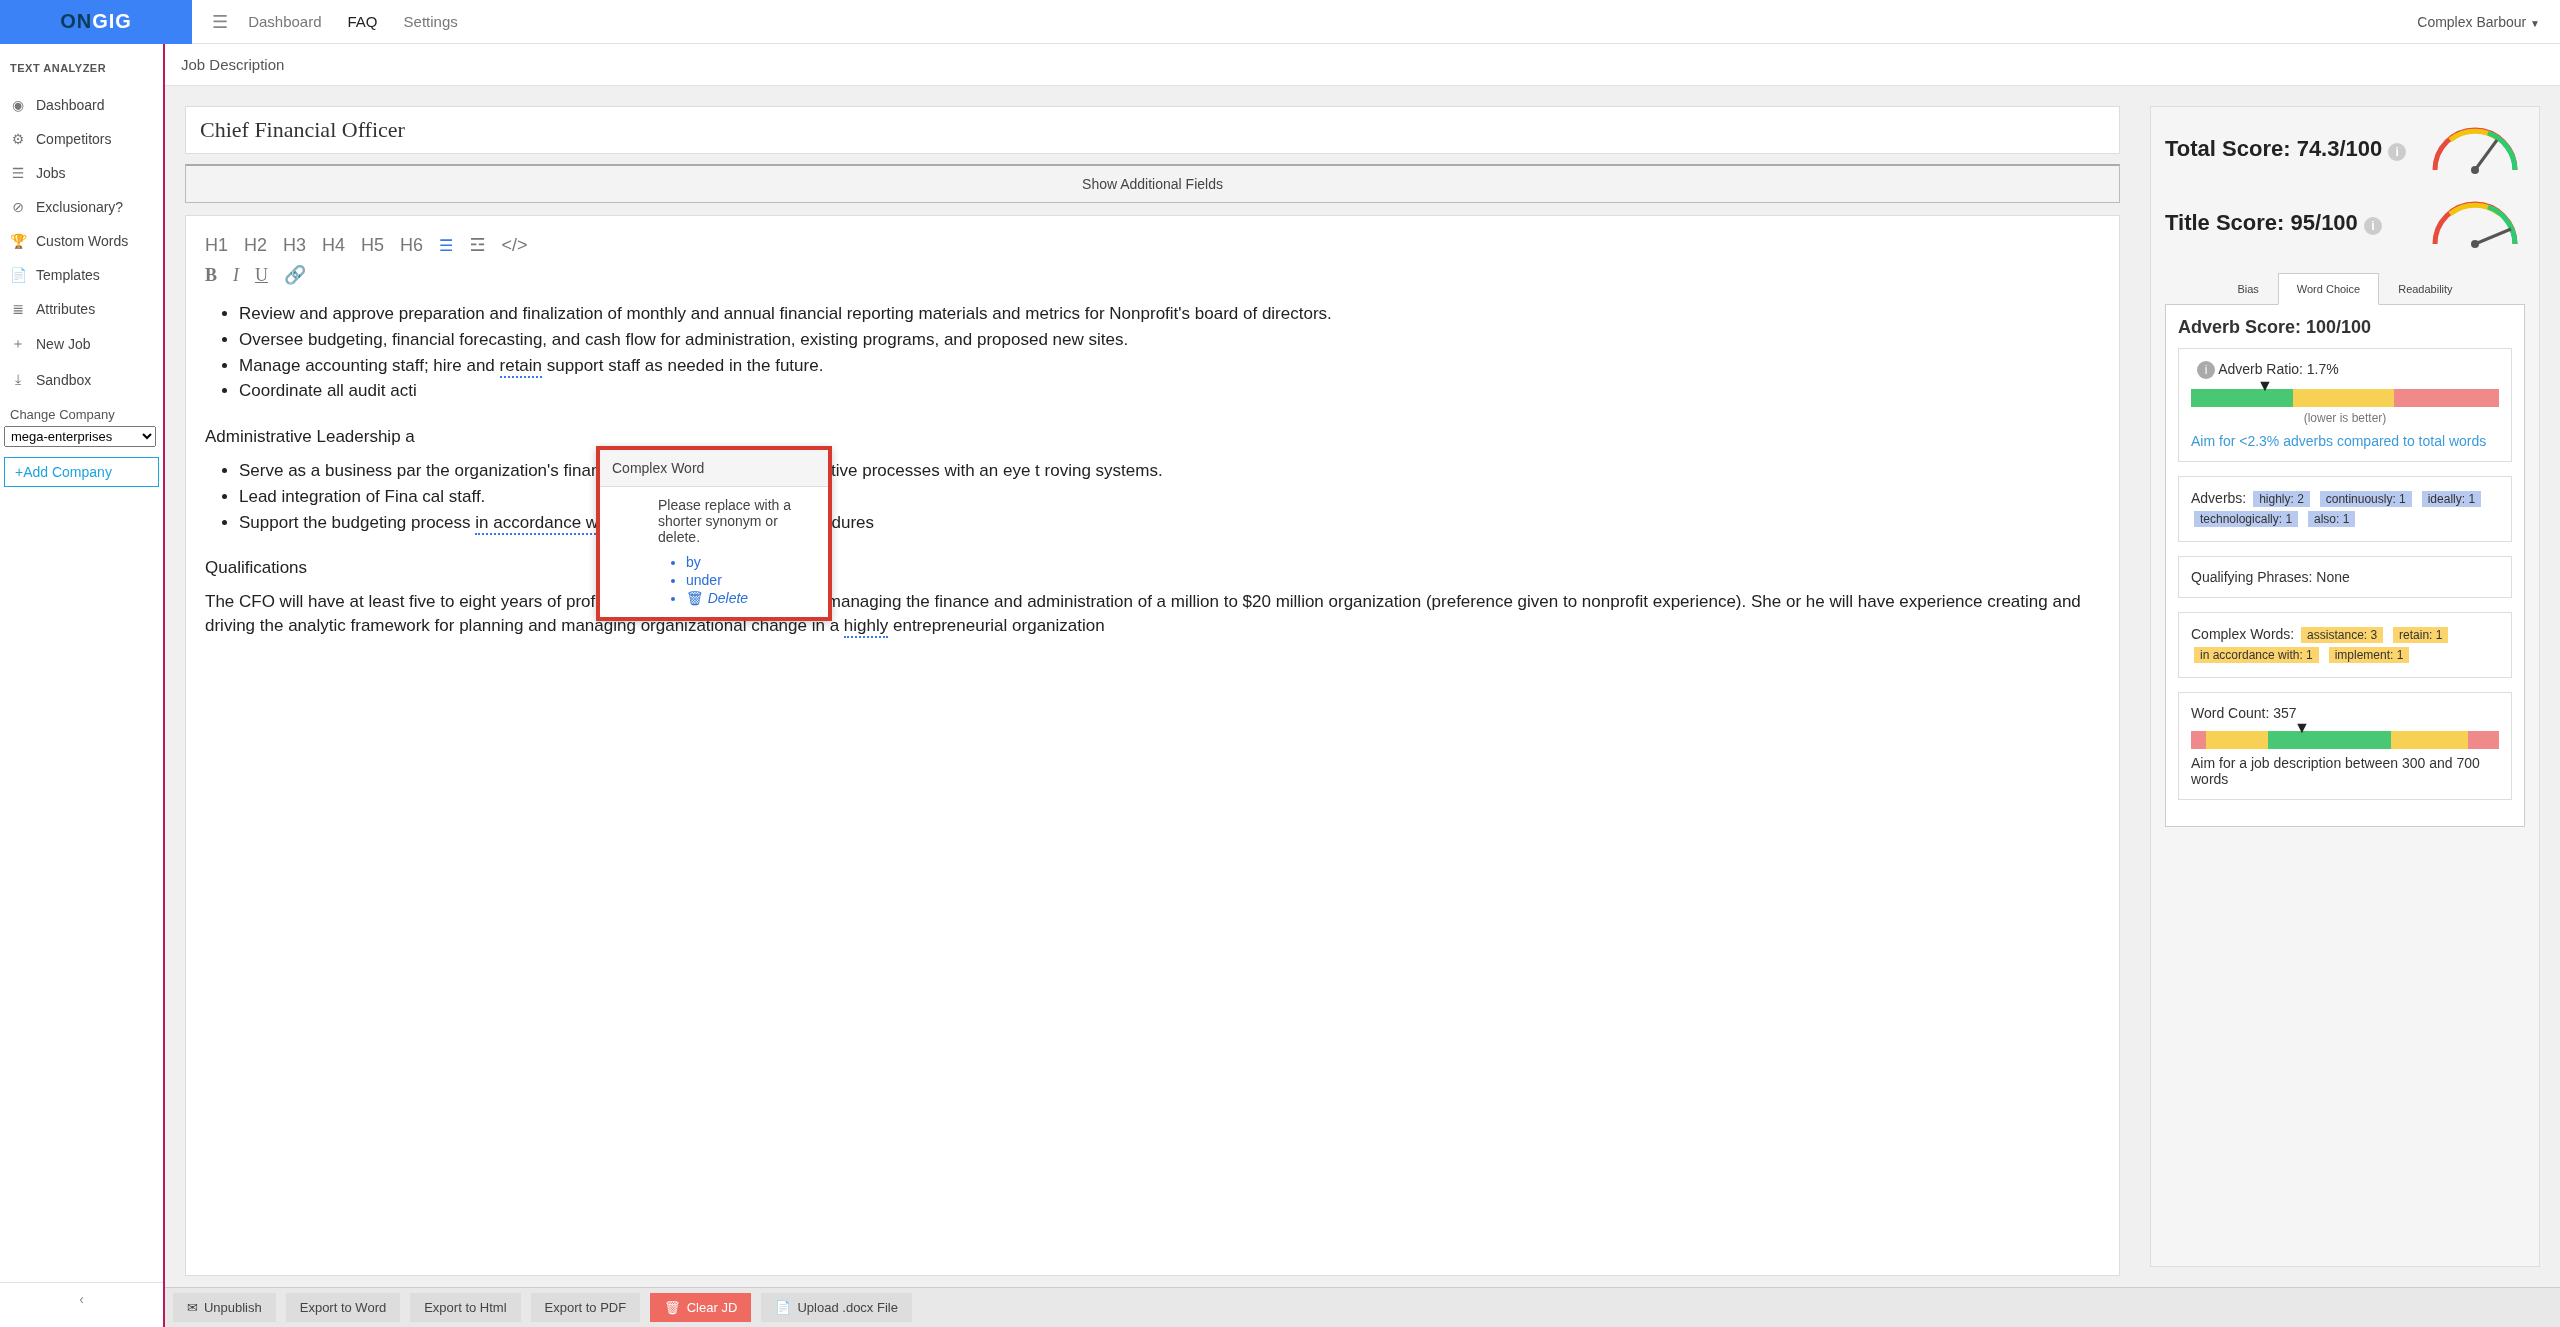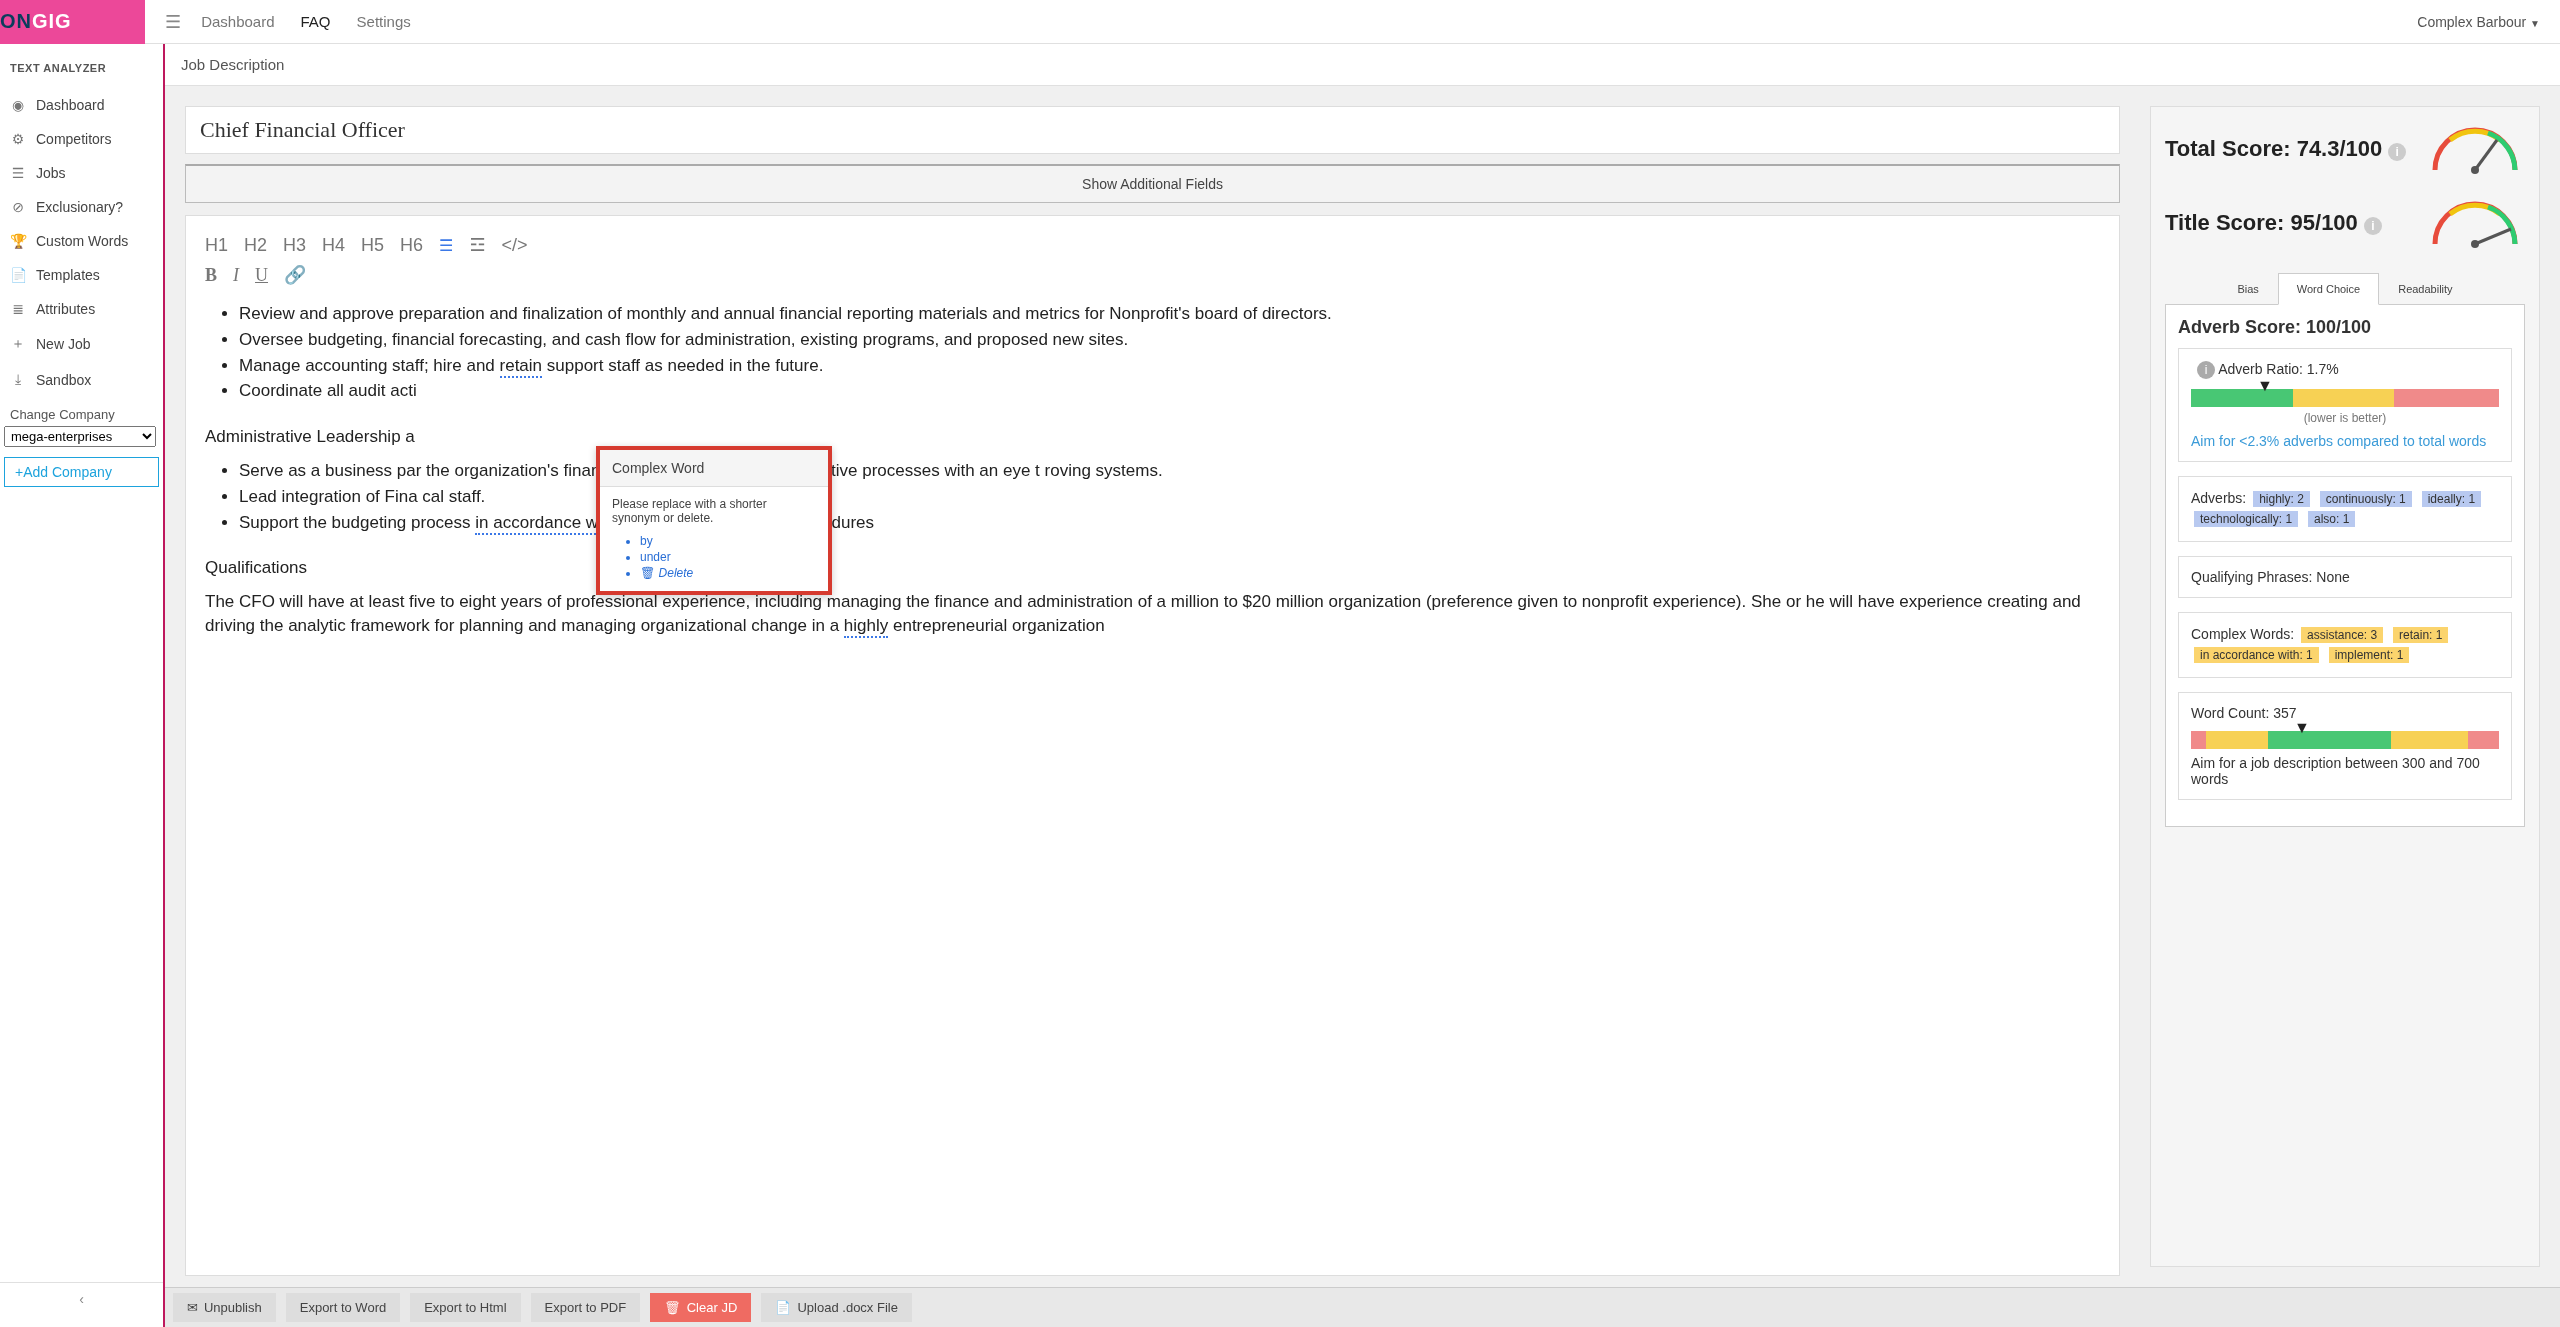--- a/index.html
+++ b/index.html
@@ -1,19 +1,19 @@
 <!DOCTYPE html>
 <html><head>
 <meta charset="utf-8">
 <style>
 * { margin: 0; padding: 0; box-sizing: border-box; }
 body { font-family: -apple-system, BlinkMacSystemFont, "Segoe UI", Arial, sans-serif; font-size: 14px; color: #333; background: #f0f0f0; overflow: hidden; }
 .app { display: flex; flex-direction: column; height: 100vh; width: 100vw; }
 .topbar { display: flex; align-items: center; height: 44px; background: #fff; border-bottom: 1px solid #e0e0e0; }
-.logo { width: 145px; height: 44px; display:flex; align-items:center; background:#ec4899; color:#fff; font-weight:700; font-size:20px; letter-spacing:1px; }
+.logo { width: 192px; height: 44px; display:flex; align-items:center; justify-content:center; background:#3b82f6; color:#fff; font-weight:700; font-size:20px; letter-spacing:1px; }
 .logo .on { color:#0a3d5c; }
 .hamburger { padding: 0 20px; font-size:18px; color:#888; cursor:pointer; }
 .topnav { display:flex; gap: 26px; }
 .topnav a { color:#777; text-decoration:none; font-size:15px; }
 .topnav a.active { color:#222; font-weight:500; }
 .user { margin-left:auto; margin-right:20px; color:#555; font-size:14px; }
 .user .caret { font-size:10px; }
 .main { display:flex; flex:1; min-height:0; }
 .sidebar { width:165px; background:#fff; border-right:2px solid #be185d; padding: 12px 0; font-size:14px; display:flex; flex-direction:column; }
 .sidebar-title { padding: 6px 10px 14px; font-size:11px; font-weight:700; letter-spacing:0.5px; color:#555; }
@@ -38,21 +38,21 @@
 .italic { font-style:italic; font-family:Georgia,serif;}
 .underlinebtn { text-decoration:underline; font-family:Georgia,serif;}
 .color-icon { color:#3b78e7; font-size:16px;}
 .editor-body { font-size:17px; line-height:1.4; color:#222; }
 .editor-body ul { padding-left:34px; margin: 6px 0 22px; }
 .editor-body li { margin-bottom: 2px; }
 .sect { margin: 18px 0 10px; }
 .underline-blue { border-bottom:2px dotted #3b78e7; padding-bottom:1px; }
 .popup { position:absolute; top:230px; left:410px; width:236px; background:#fff; border:4px solid #d63a2f; box-shadow:0 2px 8px rgba(0,0,0,0.2); z-index:10; }
 .popup-head { background:#f5f5f5; padding:10px 12px; font-size:14px; color:#444; border-bottom:1px solid #ddd; }
-.popup-body { padding:10px 12px; font-size:12px; color:#444; }
+.popup-body { padding:10px 12px; font-size:14px; color:#444;margin-left:46px; }
 .popup-body ul { padding-left:28px; margin-top:8px; }
 .popup-body li { color:#2a6fd6; padding:1px 0; cursor:pointer;}
 .popup-body li .del { font-style:italic; }
 .score-col { width:420px; padding:20px 20px 20px 10px; }
 .score-box { background:#f5f5f5; border:1px solid #ddd; padding: 18px 14px 10px; height:100%; overflow:hidden;}
 .score-row { display:flex; align-items:center; justify-content:space-between; margin-bottom:26px; }
 .score-label { font-size:22px; font-weight:600; color:#222; }
 .info-icon { display:inline-block; width:18px;height:18px;border-radius:50%;background:#ccc;color:#fff;text-align:center;font-size:12px;line-height:18px;margin-left:6px;}
 .gauge { width:100px; height:48px; position:relative;}
 .tabs { display:flex; font-size:11px;justify-content:center; }

